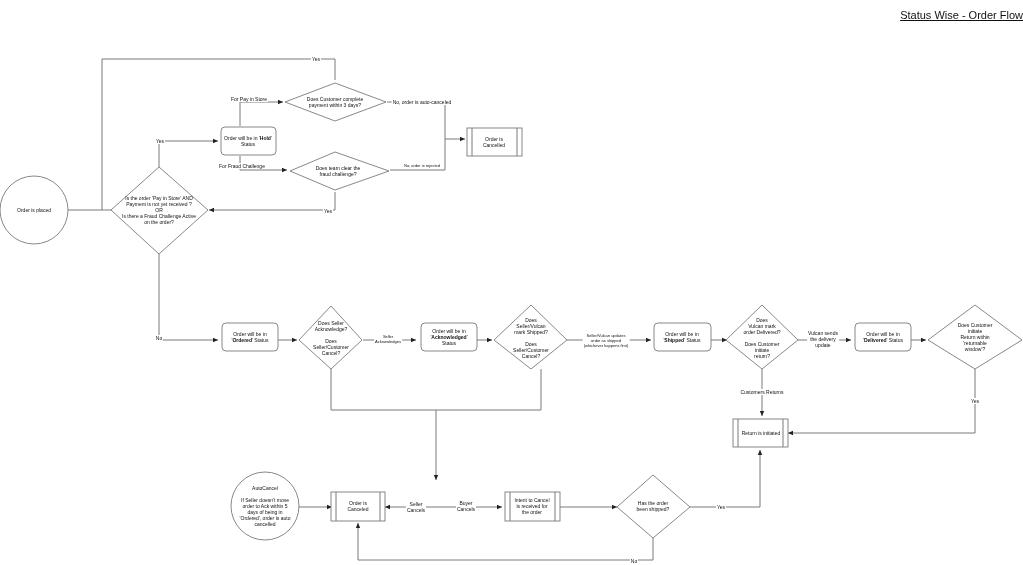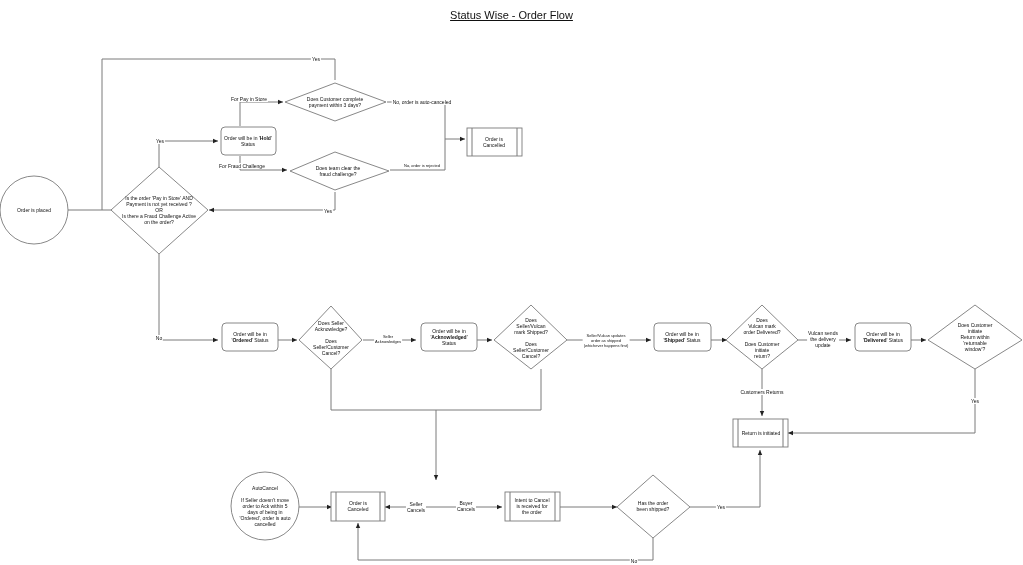--- a/index.html
+++ b/index.html
@@ -1,18 +1,18 @@
 <!DOCTYPE html>
 <html><head>
 <meta charset="utf-8">
 <style>
   html, body { margin: 0; padding: 0; background: #ffffff; }
   body { width: 1023px; height: 565px; position: relative; overflow: hidden;
          font-family: "Liberation Sans", sans-serif; color: #111; }
-  #title { position: absolute; left: 0; width: 1023px; top: 9px; text-align: center;
+  #title { position: absolute; left: 0; width: 1023px; top: 9px; text-align: right;
            font-size: 11px; text-decoration: underline; }
   svg { position: absolute; left: 0; top: 0; }
   .ln { stroke: #7a7a7a; stroke-width: 1; fill: none; }
   .shape { stroke: #7a7a7a; stroke-width: 0.9; fill: #fff; }
   .lbl { position: absolute; font-size: 5px; line-height: 6px; text-align: center;
          white-space: pre-line; transform: translate(-50%, -50%); }
   .lbl b { font-weight: bold; }
   .edge { background: #fff; padding: 0 1px; }
 </style>
 </head>

